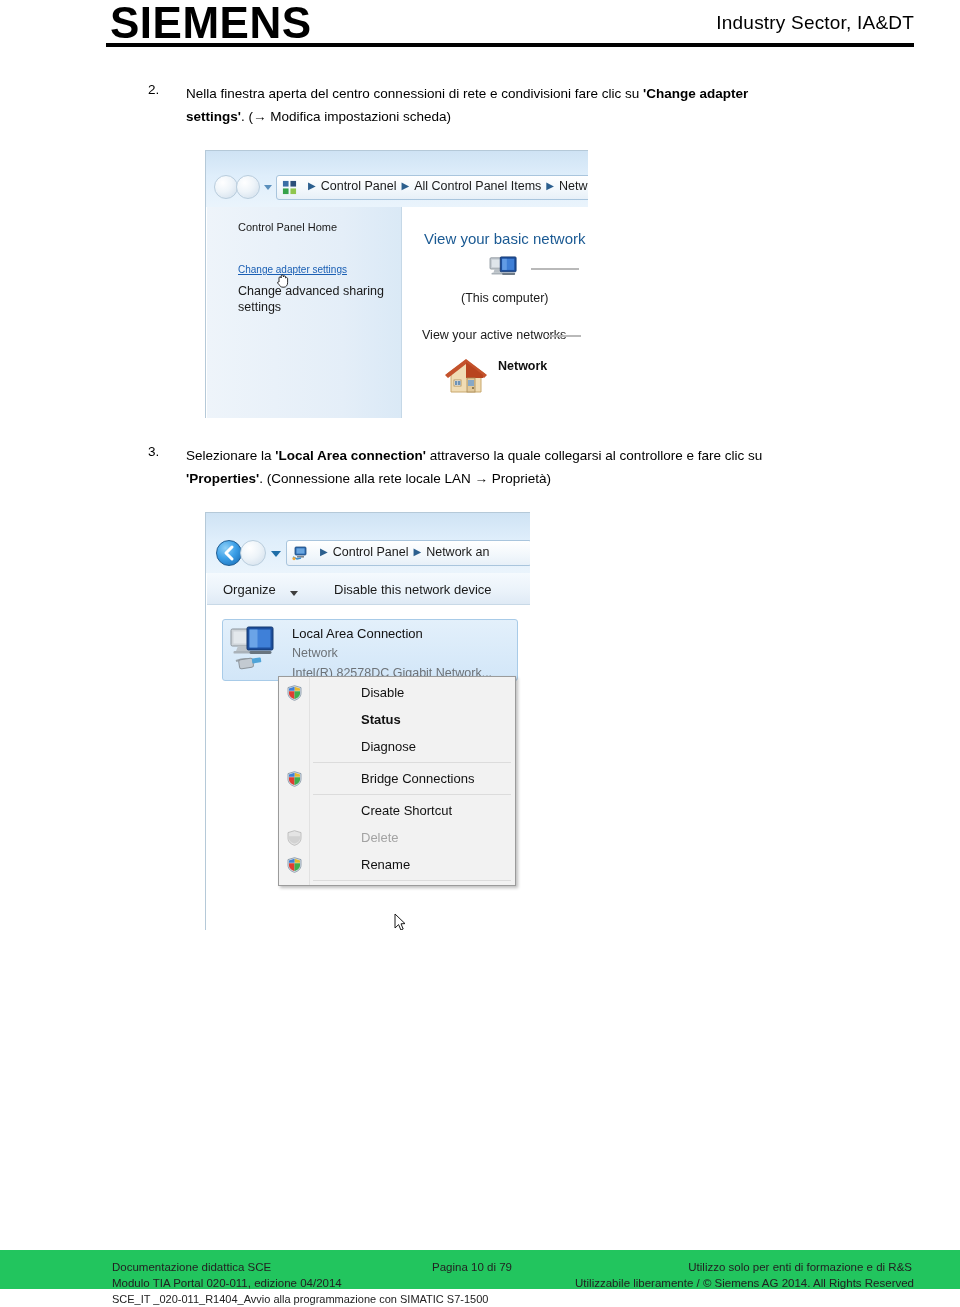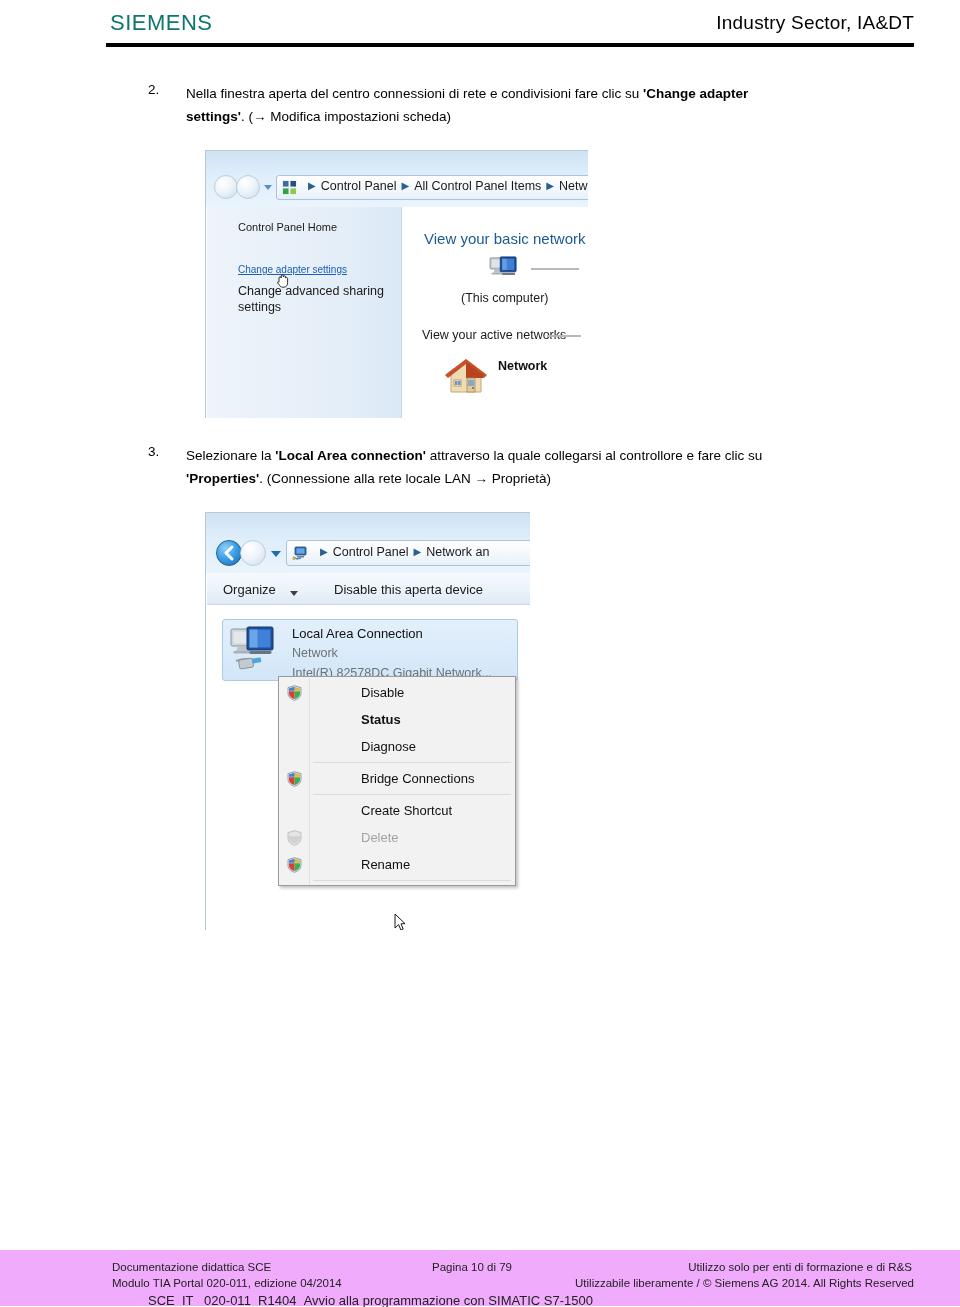--- a/index.html
+++ b/index.html
@@ -19,24 +19,24 @@
   .page-header {
     position: absolute;
     left: 0; top: 0;
     width: 960px;
     height: 52px;
   }
   .siemens-logo {
     position: absolute;
     left: 110px;
     top: 4px;
-    font-size: 22px;
-    font-weight: normal;
+    font-size: 44px;
+    font-weight: bold;
     letter-spacing: 0.5px;
-    color: #0f766e;
+    color: #000000;
     font-family: "Liberation Sans", sans-serif;
     line-height: 38px;
   }
   .header-right {
     position: absolute;
     right: 46px;
     top: 12px;
     font-size: 19px;
     font-weight: normal;
     color: #000000;
@@ -339,35 +339,34 @@
     position: absolute;
     width: 12px; height: 19px;
   }
 
   
   .footer {
     position: absolute;
     left: 0;
     top: 1250px;
     width: 960px;
-    height: 56px;
-    background: #f0abfc;
+    height: 39px;
+    background: #22c55e;
   }
   .foot-line {
     position: absolute;
     font-size: 11.5px;
     color: #222222;
     white-space: nowrap;
   }
   .foot-tiny {
     position: absolute;
-    font-size: 13px;
+    font-size: 11px;
     color: #222222;
     white-space: nowrap;
-    margin-left: 36px;
   }
 </style>
 </head>
 <body>
 
 <div class="page-header">
   <div class="siemens-logo">SIEMENS</div>
   <div class="header-right">Industry Sector, IA&amp;DT</div>
   <div class="header-rule"></div>
 </div>
@@ -470,21 +469,21 @@
       <circle cx="2" cy="12.6" r="1.6" fill="#f0a93b"></circle>
     </svg>
     <div class="crumbs" style="left:28px; top:4px;">
       <span class="crumb-sep">▶</span><span>Control Panel</span><span class="crumb-sep">▶</span><span>Network an</span>
     </div>
   </div>
 
   <div class="shot2-toolbar"></div>
   <div class="tb-organize">Organize</div>
   <div class="tb-caret"></div>
-  <div class="tb-disable">Disable this aperta device</div>
+  <div class="tb-disable">Disable this network device</div>
 
   <div class="conn-tile"></div>
   <svg class="conn-icon" viewBox="0 0 54 50">
     <rect x="1" y="4" width="22" height="17" rx="1.5" fill="#cfd5da" stroke="#8d959c" stroke-width="1"></rect>
     <rect x="3.5" y="6.5" width="17" height="12" fill="#e3e8ec"></rect>
     <path d="M8 21 h9 l2 5 h-13 Z" fill="#bcc3c9"></path>
     <rect x="3.5" y="26" width="18" height="2.6" rx="1.2" fill="#aab2b9"></rect>
     <rect x="17" y="2" width="26" height="23" rx="1.5" fill="#1c4e9d" stroke="#15386f" stroke-width="1"></rect>
     <rect x="19.5" y="4.5" width="21" height="18" fill="#3f80d8"></rect>
     <rect x="19.5" y="4.5" width="8" height="18" fill="#73aaea" opacity=".85"></rect>

